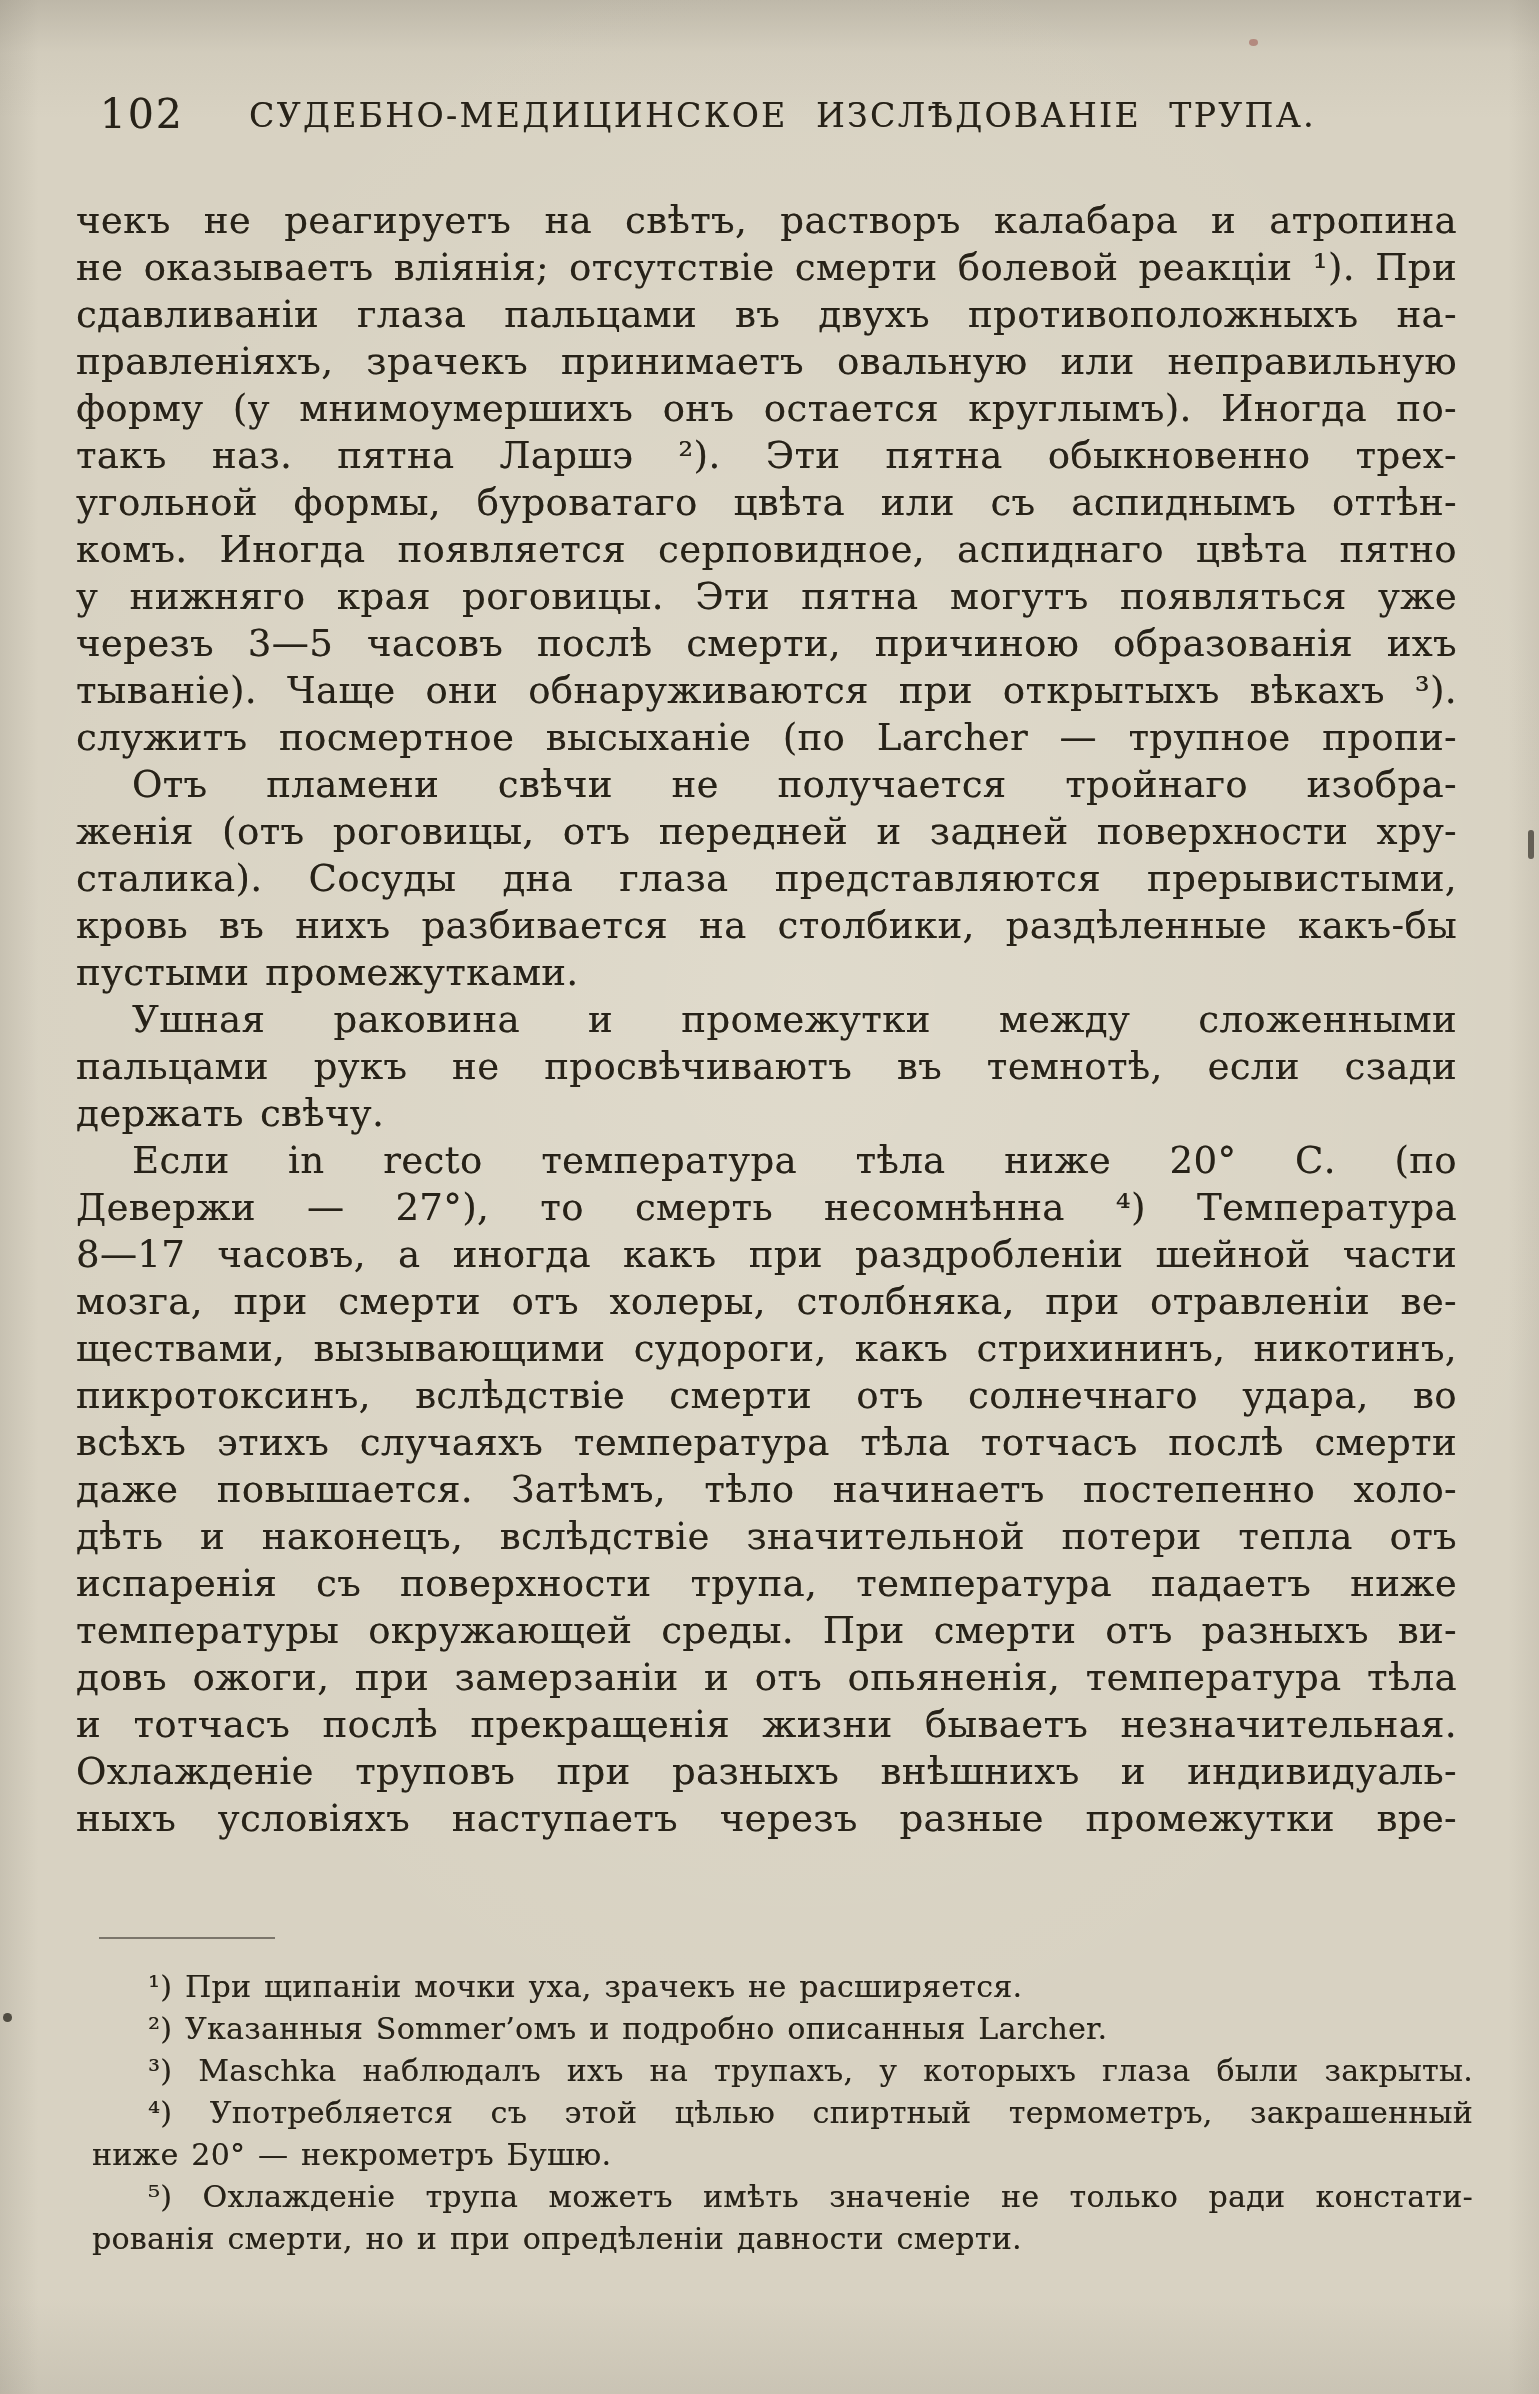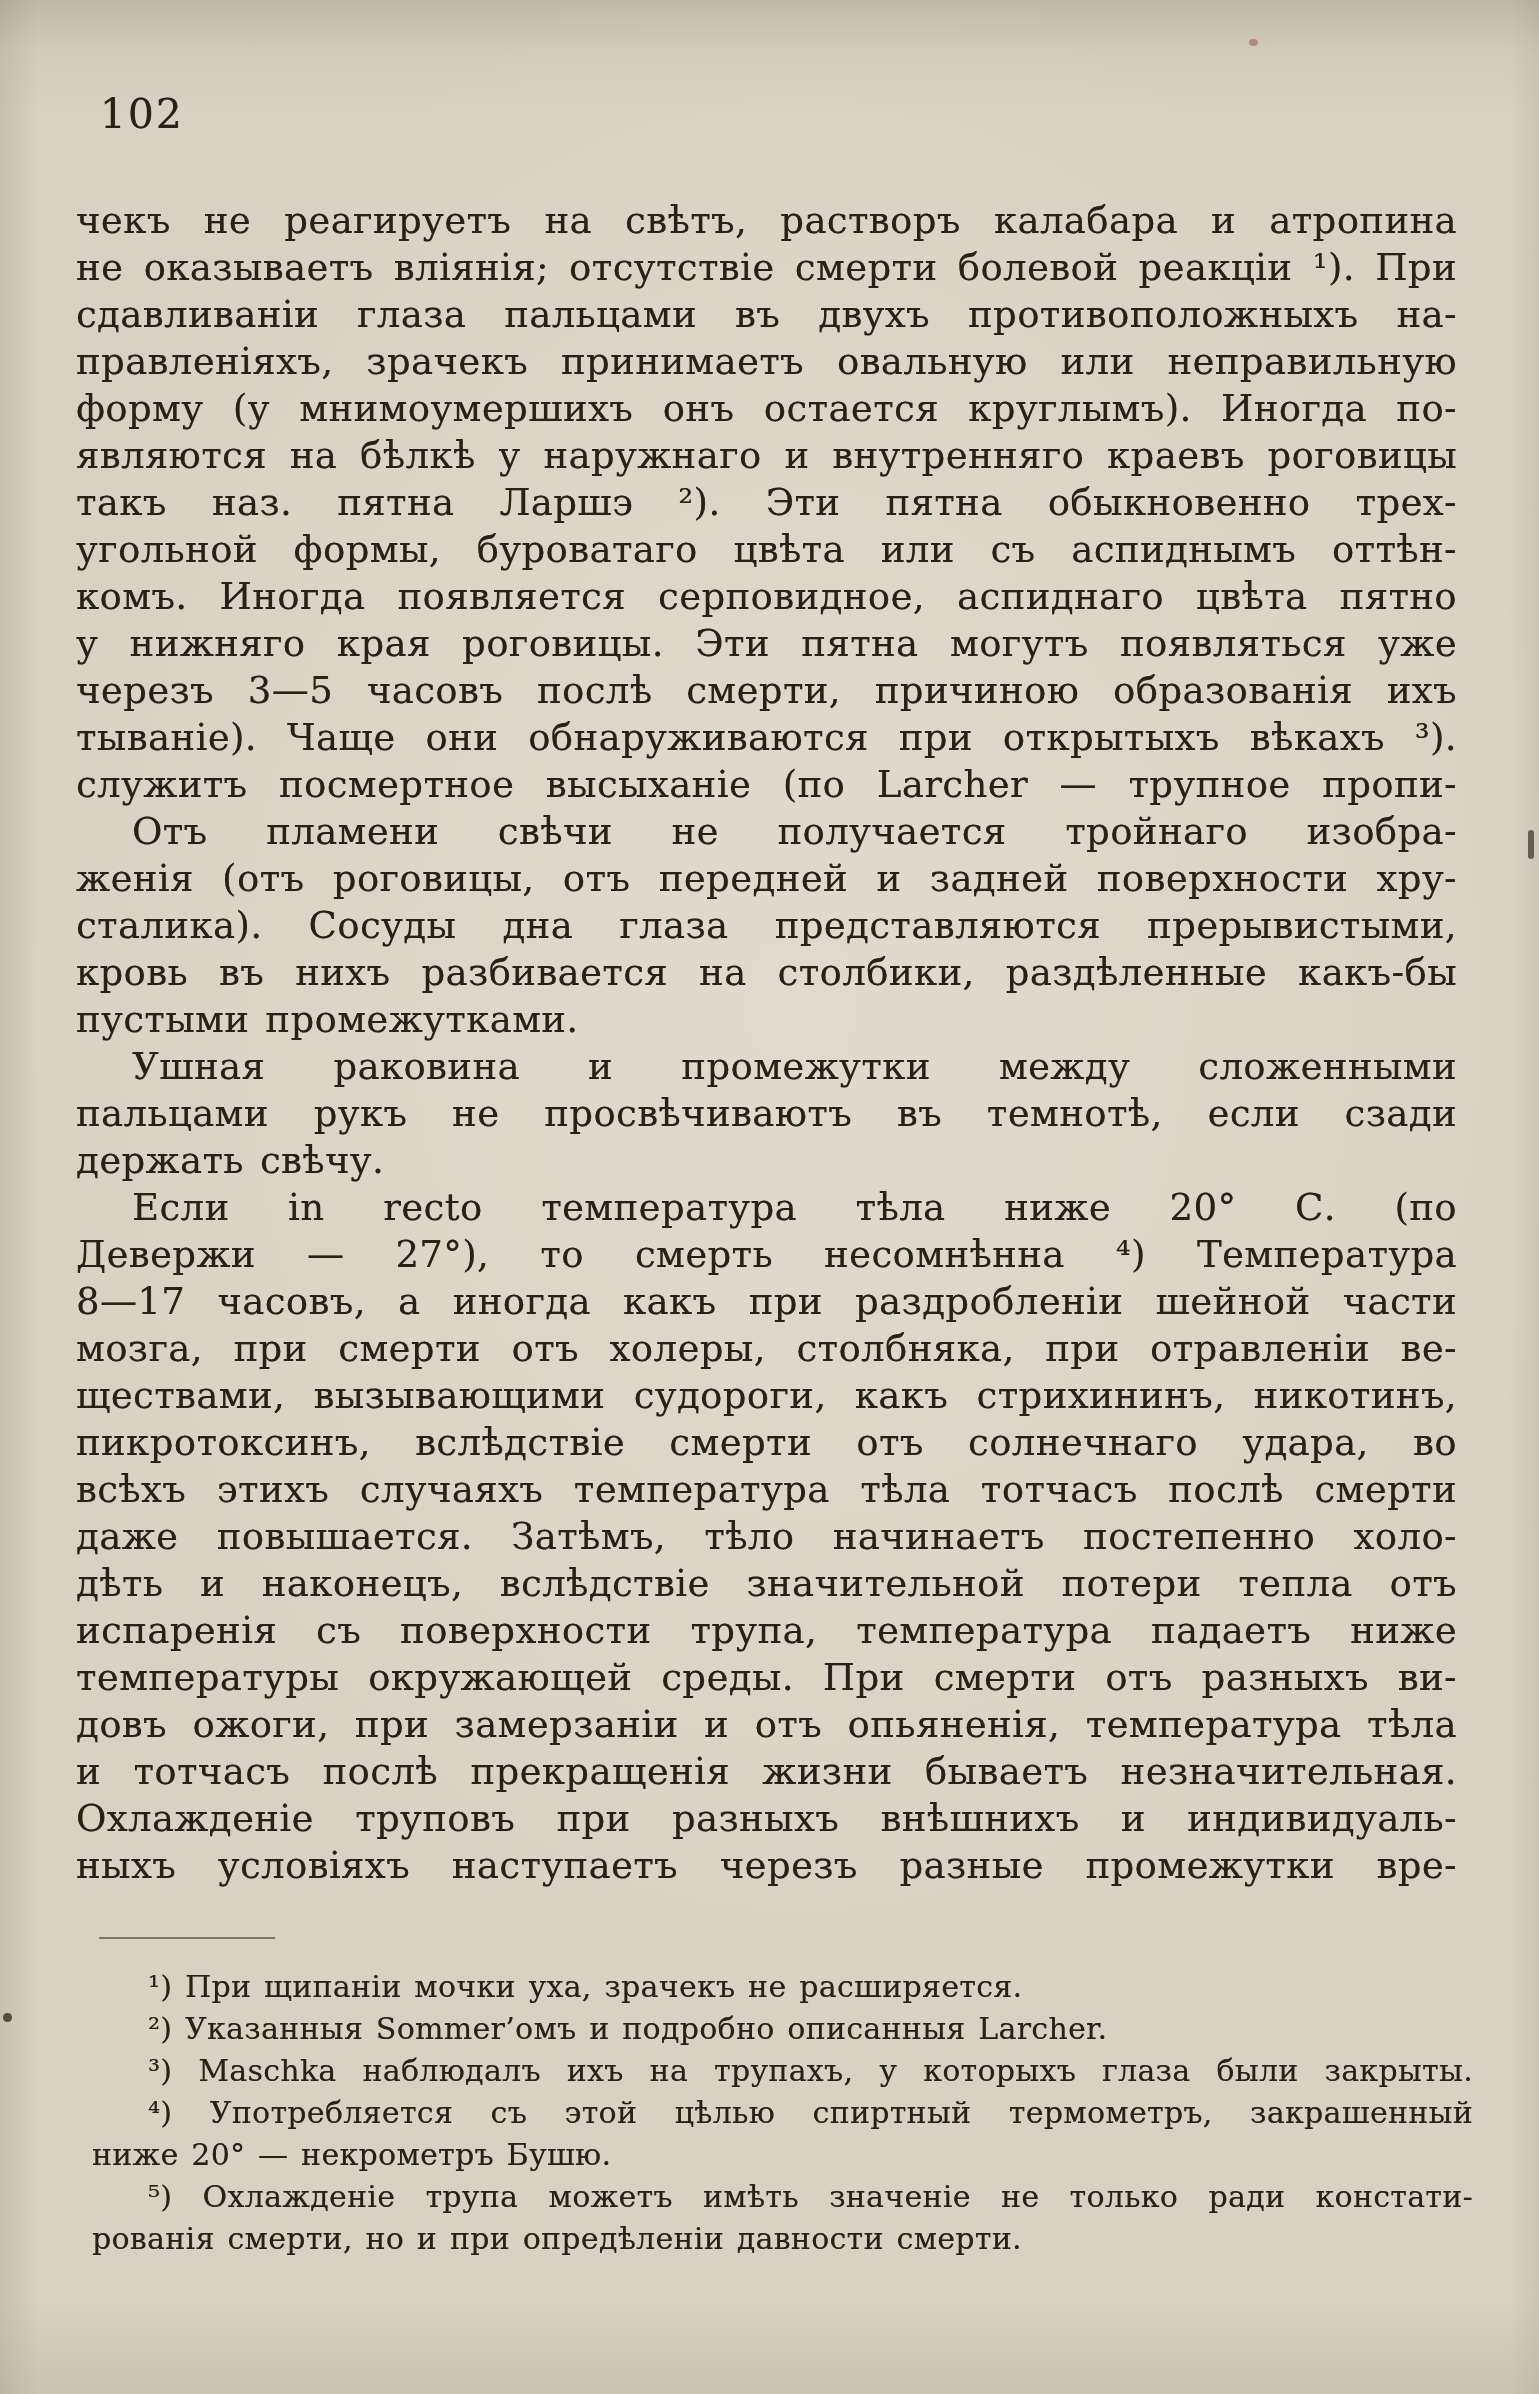--- a/index.html
+++ b/index.html
@@ -90,30 +90,30 @@
   .speck-dash { left: 1528px; top: 830px; width: 5.8px; height: 29px; border-radius: 2.9px; background: #49453c; opacity: 0.8; }
   .speck-dot { left: 2.9px; top: 2013px; width: 8.7px; height: 8.7px; border-radius: 50%; background: #3b372e; opacity: 0.85; }
 </style>
 </head>
 <body>
 
 <div class="page">
 
   <div class="header">
     <div class="pagenum">102</div>
+    <div class="running-title">СУДЕБНО-МЕДИЦИНСКОЕ ИЗСЛѢДОВАНІЕ ТРУПА.</div>
   </div>
 
   <div class="body-text">
 
   <div class="line stretch">чекъ не реагируетъ на свѣтъ, растворъ калабара и атропина</div>
       <div class="line stretch">не оказываетъ вліянія; отсутствіе смерти болевой реакціи ¹). При</div>
       <div class="line stretch">сдавливаніи глаза пальцами въ двухъ противоположныхъ на-</div>
       <div class="line stretch">правленіяхъ, зрачекъ принимаетъ овальную или неправильную</div>
       <div class="line stretch">форму (у мнимоумершихъ онъ остается круглымъ). Иногда по-</div>
-      <div class="line stretch">являются на бѣлкѣ у наружнаго и внутренняго краевъ роговицы</div>
       <div class="line stretch">такъ наз. пятна Ларшэ ²). Эти пятна обыкновенно трех-</div>
       <div class="line stretch">угольной формы, буроватаго цвѣта или съ аспиднымъ оттѣн-</div>
       <div class="line stretch">комъ. Иногда появляется серповидное, аспиднаго цвѣта пятно</div>
       <div class="line stretch">у нижняго края роговицы. Эти пятна могутъ появляться уже</div>
       <div class="line stretch">черезъ 3—5 часовъ послѣ смерти, причиною образованія ихъ</div>
       <div class="line stretch">тываніе). Чаще они обнаруживаются при открытыхъ вѣкахъ ³).</div>
       <div class="line stretch">служитъ посмертное высыханіе (по Larcher — трупное пропи-</div>
       <div class="line indent stretch">Отъ пламени свѣчи не получается тройнаго изобра-</div>
       <div class="line stretch">женія (отъ роговицы, отъ передней и задней поверхности хру-</div>
       <div class="line stretch">сталика). Сосуды дна глаза представляются прерывистыми,</div>

